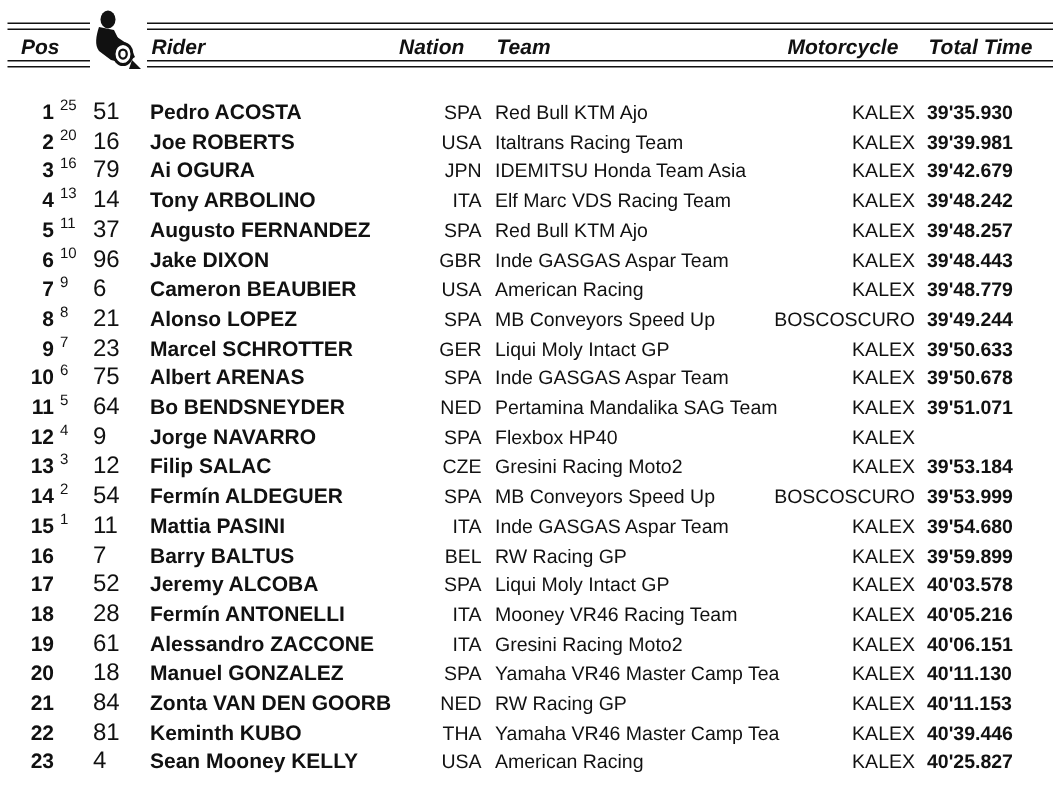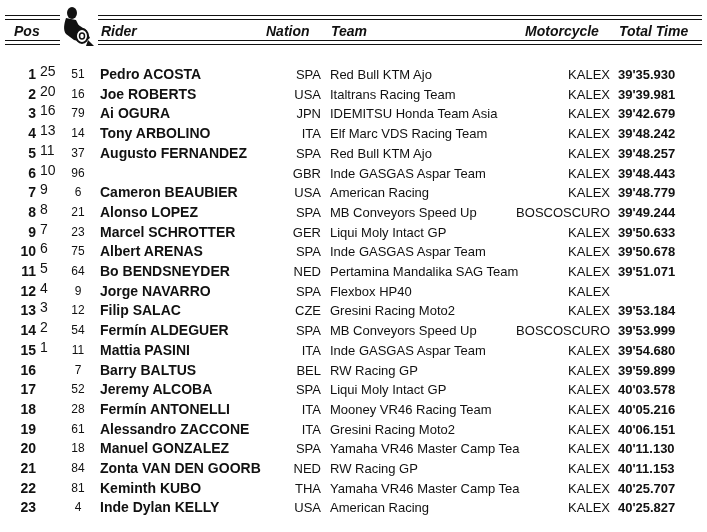--- a/index.html
+++ b/index.html
@@ -7,22 +7,22 @@
            font-family: "Liberation Sans", sans-serif; color: #111; }
     .hdr { position: absolute; left: 0; top: 0; width: 707px; height: 50px; }
     .hline { position: absolute; height: 1px; background: #111; }
     .hcell { position: absolute; top: 22px; font-size: 14px; font-weight: bold; font-style: italic;
              white-space: nowrap; line-height: 18px; }
     .bike { position: absolute; left: 60px; top: 6px; width: 38px; height: 40px; background: #fff; }
     .rows { position: absolute; left: 0; top: 65px; width: 707px; }
     .row { position: absolute; left: 0; width: 707px; height: 19.7px; font-size: 13px; line-height: 19.7px; }
     .row span { position: absolute; top: 0; white-space: nowrap; }
     .pos { left: 0; width: 36px; text-align: right; font-weight: bold; font-size: 14px; }
-    .pts { left: 40px; width: 22px; font-size: 14px; line-height: 12px; top: 0 !important; }
-    .num { left: 62px; width: 32px; text-align: center; font-size: 12px; }
+    .pts { left: 40px; width: 22px; font-size: 10px; line-height: 12px; top: 0 !important; }
+    .num { left: 62px; width: 32px; text-align: left; font-size: 16px; }
     .rider { left: 100px; font-weight: bold; font-size: 14px; }
     .nation { left: 280px; width: 41px; text-align: right; }
     .team { left: 330px; }
     .moto { left: 480px; width: 130px; text-align: right; }
     .time { left: 618px; width: 78px; text-align: left; font-weight: bold; }
   </style>
 </head>
 <body>
 
 <div class="hdr">
@@ -105,20 +105,21 @@
       <span class="rider">Augusto FERNANDEZ</span>
       <span class="nation">SPA</span>
       <span class="team">Red Bull KTM Ajo</span>
       <span class="moto">KALEX</span>
       <span class="time">39'48.257</span>
     </div>
     <div class="row" style="top: 98.5px;">
       <span class="pos">6</span>
       <span class="pts">10</span>
       <span class="num">96</span>
+      <span class="rider">Jake DIXON</span>
       <span class="nation">GBR</span>
       <span class="team">Inde GASGAS Aspar Team</span>
       <span class="moto">KALEX</span>
       <span class="time">39'48.443</span>
     </div>
     <div class="row" style="top: 118.2px;">
       <span class="pos">7</span>
       <span class="pts">9</span>
       <span class="num">6</span>
       <span class="rider">Cameron BEAUBIER</span>
@@ -267,25 +268,25 @@
       <span class="time">40'11.153</span>
     </div>
     <div class="row" style="top: 413.7px;">
       <span class="pos">22</span>
       <span class="pts"></span>
       <span class="num">81</span>
       <span class="rider">Keminth KUBO</span>
       <span class="nation">THA</span>
       <span class="team">Yamaha VR46 Master Camp Tea</span>
       <span class="moto">KALEX</span>
-      <span class="time">40'25.707</span>
+      <span class="time">40'39.446</span>
     </div>
     <div class="row" style="top: 433.4px;">
       <span class="pos">23</span>
       <span class="pts"></span>
       <span class="num">4</span>
-      <span class="rider">Inde Dylan KELLY</span>
+      <span class="rider">Sean Mooney KELLY</span>
       <span class="nation">USA</span>
       <span class="team">American Racing</span>
       <span class="moto">KALEX</span>
       <span class="time">40'25.827</span>
     </div>
   </div>
 
 </body></html>

